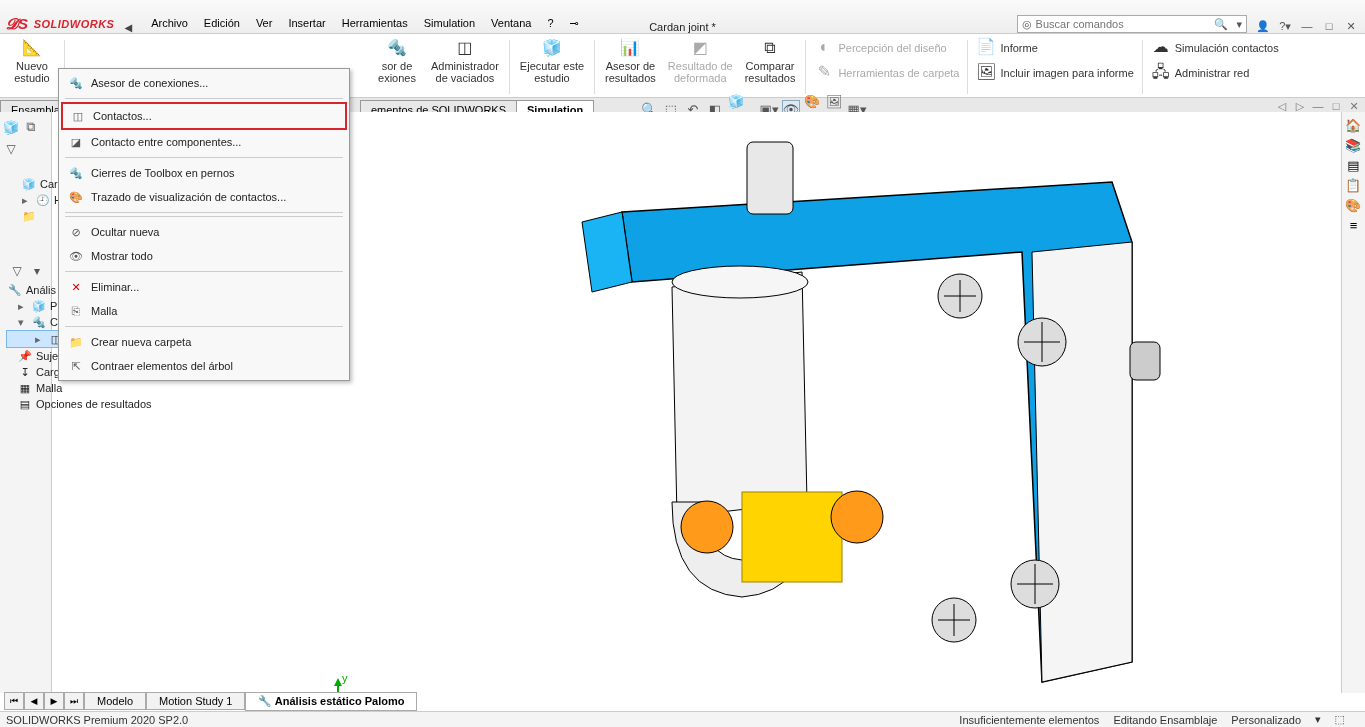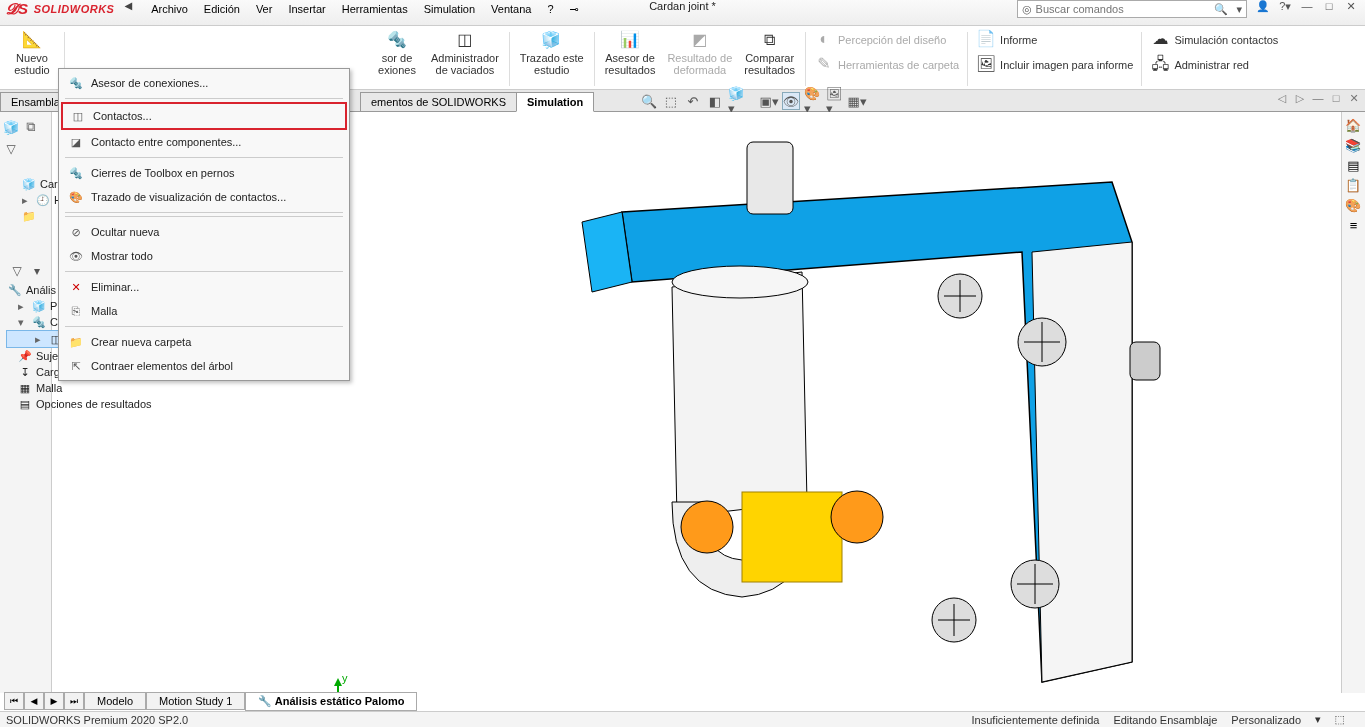--- a/index.html
+++ b/index.html
@@ -1,19 +1,19 @@
 <!DOCTYPE html>
 <html><head>
 <meta charset="utf-8">
 <style>
 * { margin: 0; padding: 0; box-sizing: border-box; font-family: "Segoe UI", Tahoma, sans-serif; font-size: 11px; }
 body { width: 1365px; height: 727px; background: #fff; overflow: hidden; position: relative; }
 
 
-.titlebar { height: 26px; background: linear-gradient(#fafafa,#eee); display: flex; align-items: flex-start; border-bottom: 1px solid #ccc; }
+.titlebar { height: 34px; background: linear-gradient(#fafafa,#eee); display: flex; align-items: flex-end; border-bottom: 1px solid #ccc; }
 .logo { display: flex; align-items: center; padding: 0 6px; font-weight: bold; color: #d9232e; font-size: 13px; letter-spacing: 0.5px; font-style: italic; }
 .logo .ds { font-size: 15px; margin-right: 1px; }
 .menu { display: flex; gap: 4px; margin-left: 9px; }
 .menu span { padding: 3px 6px; cursor: default; }
 .doc-title { position:absolute; left:50%; transform:translateX(-50%); color:#222; }
 .search-cmd { margin-left:auto; margin-right:8px; display:flex; align-items:center; border:1px solid #aaa; background:#fff; height:18px; width:230px; }
 .search-cmd span.mag { margin:0 4px; color:#555; }
 .search-cmd input { border:none; outline:none; flex:1; font-size:11px; }
 .win-icons { display:flex; gap:6px; margin-right:6px; color:#555; }
 .win-icons span { width:16px; text-align:center; }
@@ -129,21 +129,21 @@
 exiones</div>
   </div>
   <div class="ribbon-btn">
     <div class="ico">◫</div>
     <div style="white-space:pre-line">Administrador
 de vaciados</div>
   </div>
   <div class="ribbon-sep"></div>
   <div class="ribbon-btn">
     <div class="ico">🧊</div>
-    <div style="white-space:pre-line">Trazado este
+    <div style="white-space:pre-line">Ejecutar este
 estudio</div>
   </div>
   <div class="ribbon-sep"></div>
   <div class="ribbon-btn">
     <div class="ico">📊</div>
     <div style="white-space:pre-line">Asesor de
 resultados</div>
   </div>
   <div class="ribbon-btn disabled">
     <div class="ico">◩</div>
@@ -405,18 +405,18 @@
   <div class="nav">▶</div>
   <div class="nav">⏭</div>
   <div class="btab">Modelo</div>
   <div class="btab">Motion Study 1</div>
   <div class="btab active"><span>🔧 </span><span>Análisis estático Palomo</span></div>
 </div>
 
 <div class="statusbar">
   <span>SOLIDWORKS Premium 2020 SP2.0</span>
   <div class="fill"></div>
-  <span>Insuficientemente definida</span>
+  <span>Insuficientemente elementos</span>
   <span>Editando Ensamblaje</span>
   <span>Personalizado</span>
   <span>▾</span>
   <span>⬚</span>
 </div>
 
 </body></html>

